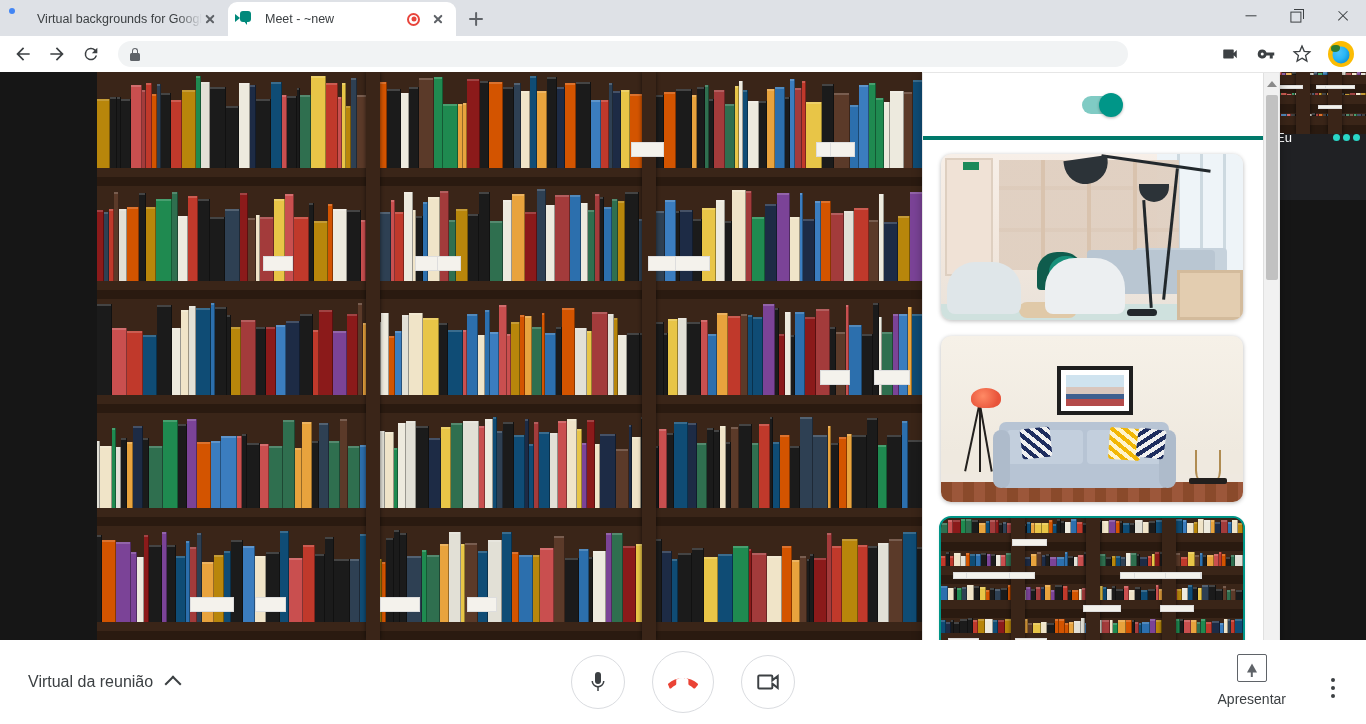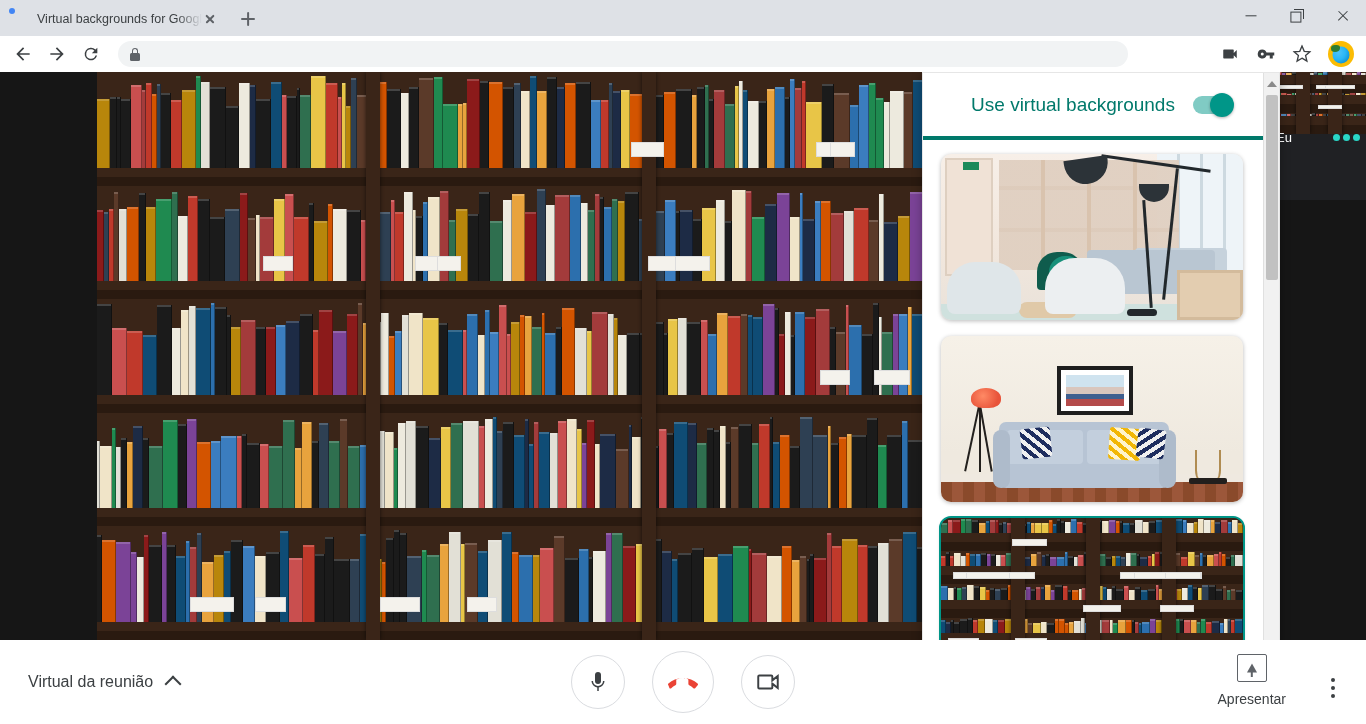--- a/index.html
+++ b/index.html
@@ -423,20 +423,28 @@
 <div class="browser">
 
   <div class="tabstrip">
 
     <div class="tab inactive">
       <span class="tab-favicon"><span class="fav-chrome"></span></span>
       <span class="tab-title">Virtual backgrounds for Google M</span>
       <span class="tab-close"></span>
     </div>
 
+    <div class="tab active">
+      <span class="tab-favicon">
+        <span class="fav-meet"><span class="body"></span><span class="tip"></span></span>
+      </span>
+      <span class="tab-title">Meet - ~new</span>
+      <span class="tab-rec"></span>
+      <span class="tab-close"></span>
+    </div>
 
     <div class="newtab"></div>
 
     <div class="wincontrols">
       <div class="wc wc-min"></div>
       <div class="wc wc-max"></div>
       <div class="wc wc-close"></div>
     </div>
   </div>
 
@@ -1061,21 +1069,20 @@
         <div class="sv-name">Eu</div>
         <div class="sv-dots">
             <i></i>
             <i></i>
             <i></i>
           </div>
       </div>
 
       <div class="vb-panel">
         <div class="vb-header">
-          <span class="vb-title">Use virtual backgrounds</span>
           <span class="toggle">
               <span class="knob"></span>
             </span>
         </div>
 
         <div class="vb-list">
           <div class="vb-thumb">
             <div class="scene s1" id="scene1">
               <div class="winwall"></div>
               <div class="glasswall"></div>

